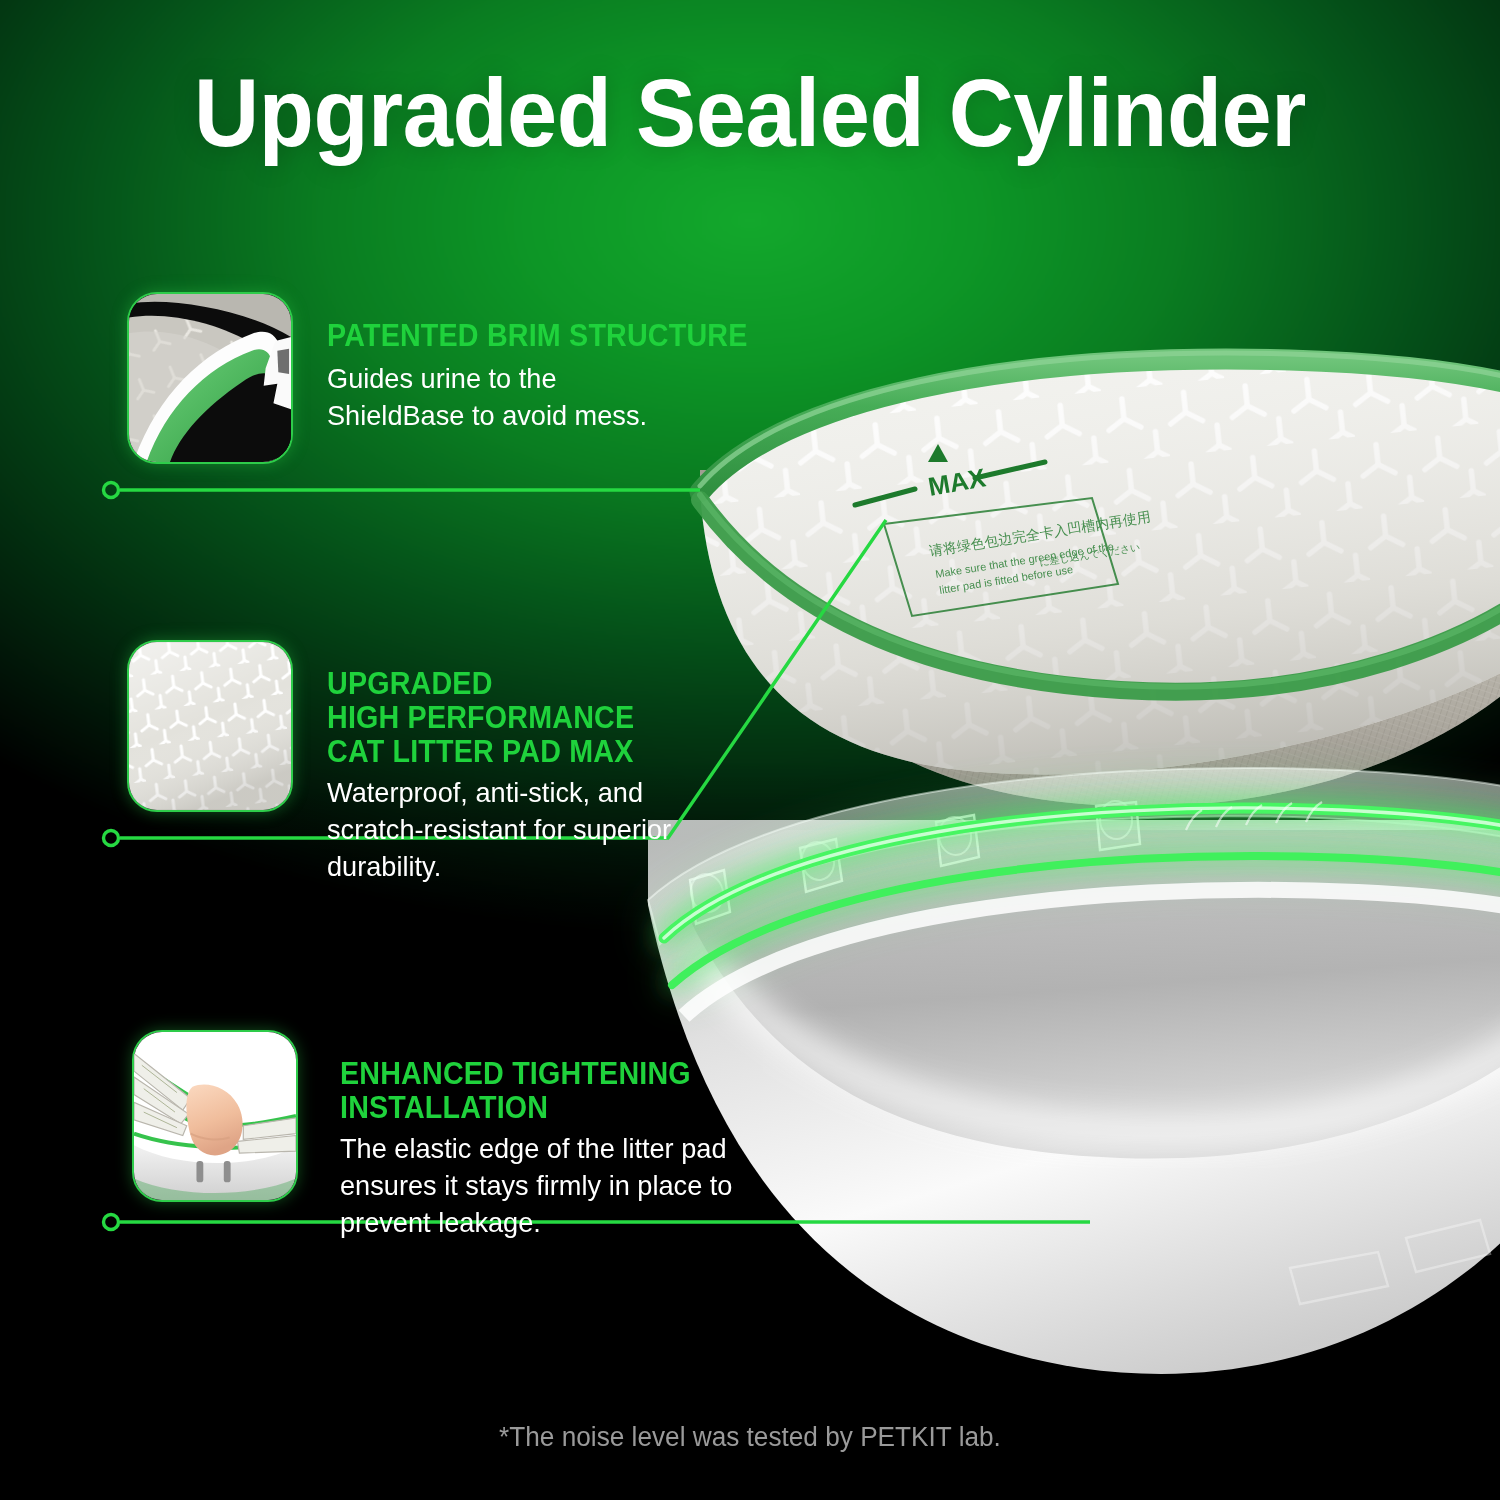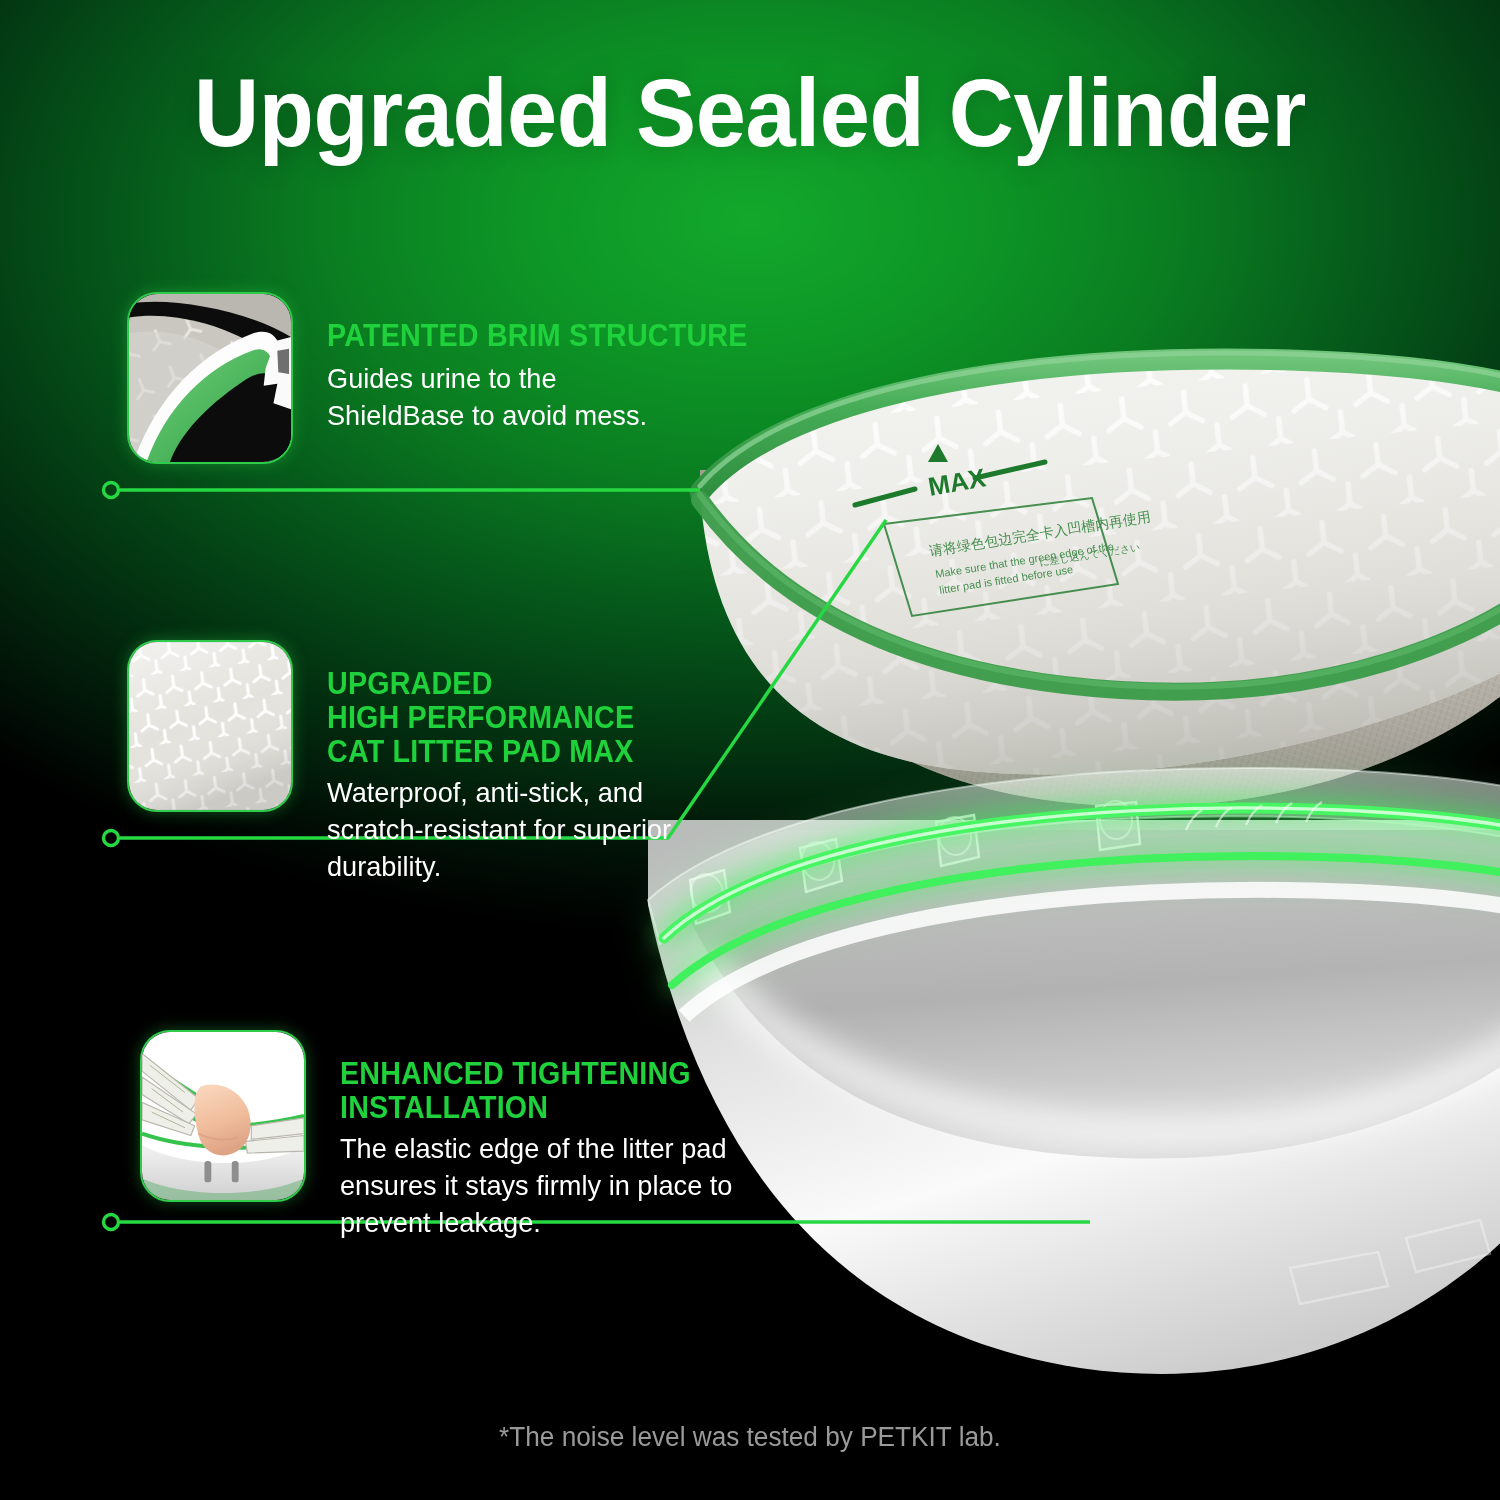--- a/index.html
+++ b/index.html
@@ -329,21 +329,21 @@
       <div class="chead">
         <div>PATENTED BRIM STRUCTURE</div>
       </div>
       <div class="cbody">
         <div>Guides urine to the</div>
         <div>ShieldBase to avoid mess.</div>
       </div>
     </div>
   </div>
 
-  <div class="callout" style="left:140px;top:1030px;">
+  <div class="callout" style="left:132px;top:1030px;gap:8px;">
     <div class="thumb">
       <svg viewBox="0 0 166 172">
         <defs>
           <linearGradient id="t3skin" x1="0" y1="0" x2="0.3" y2="1">
             <stop offset="0%" stop-color="#fbd9c0"></stop>
               <stop offset="60%" stop-color="#f0bd9c"></stop>
             <stop offset="100%" stop-color="#dfa486"></stop>
           </linearGradient>
           <linearGradient id="t3base" x1="0" y1="0" x2="0" y2="1">
             <stop offset="0%" stop-color="#f2f2f2"></stop>

